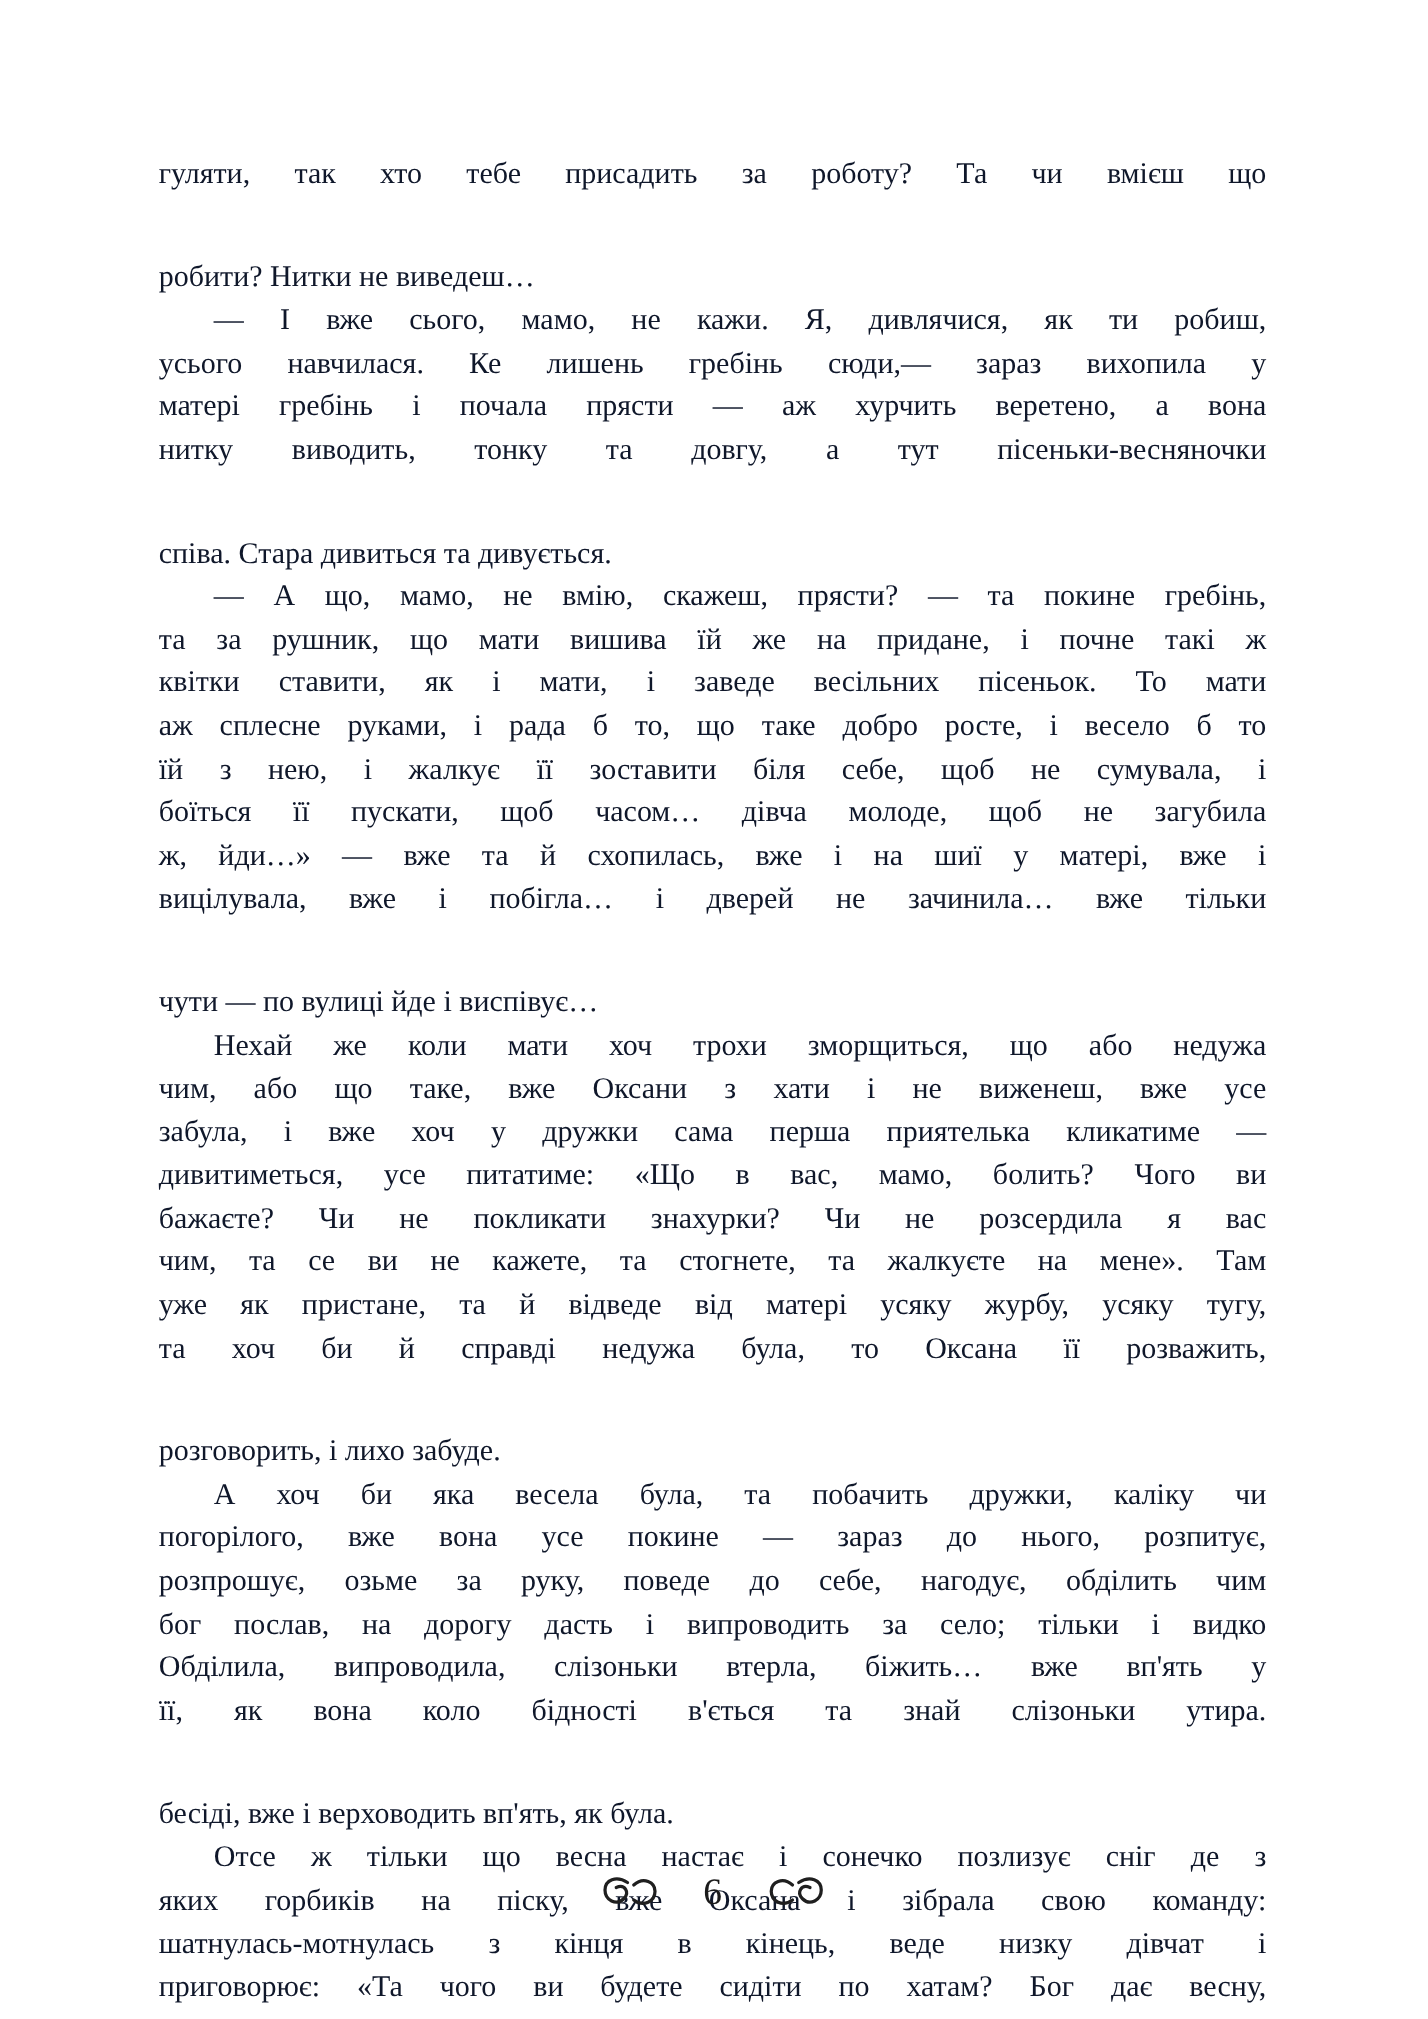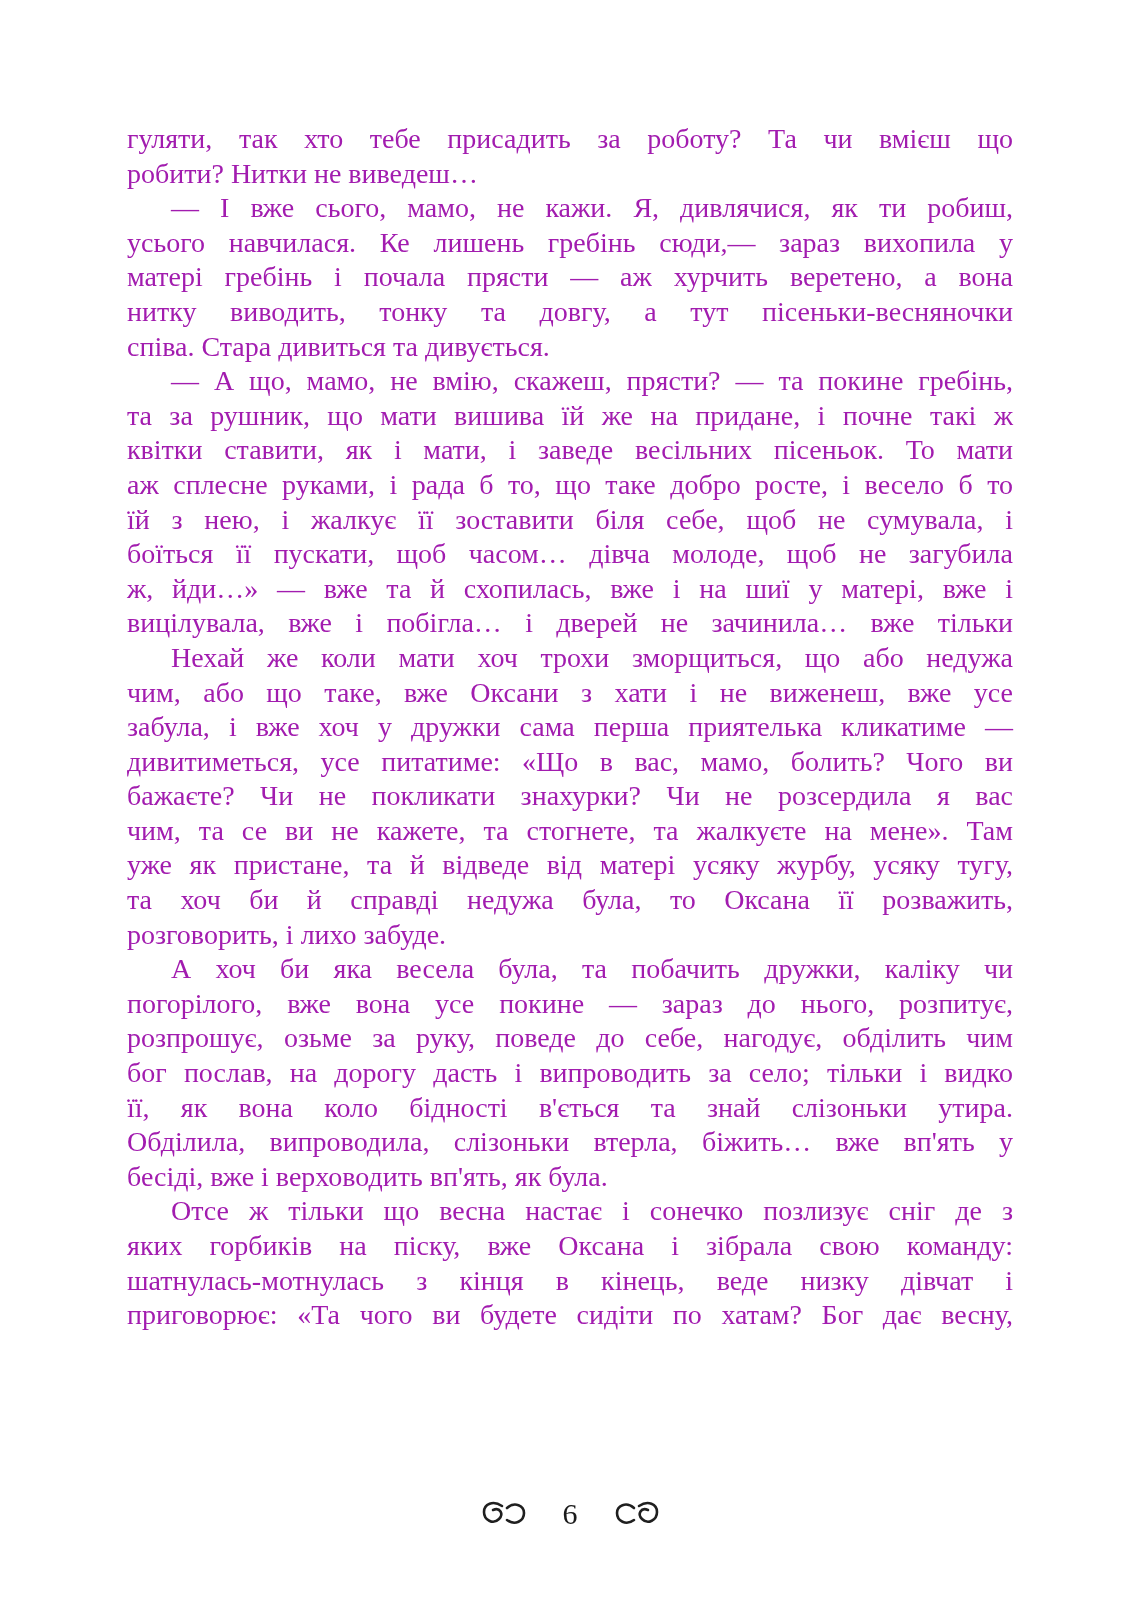--- a/index.html
+++ b/index.html
@@ -13,34 +13,35 @@
     height: 1615px;
     background: #ffffff;
     overflow: hidden;
     font-family: "Liberation Serif", serif;
   }
   .text-block {
     position: absolute;
     left: 127px;
     top: 122px;
     width: 886px;
-    color: #a21caf;
-    font-size: 28px;
+    color: #0f172a;
+    font-size: 24px;
     line-height: 34.6px;
     font-family: Liberation Serif, serif;
   }
   .line {
     text-align: justify;
     text-align-last: justify;
     white-space: normal;
     height: 34.6px;
     overflow: visible;
   }
   .line.last {
     text-align-last: left;
+    margin-top: 48px;
   }
   .line.indent {
     text-indent: 44px;
   }
   .footer {
     position: absolute;
     left: 127px;
     top: 1492px;
     width: 886px;
     height: 44px;
@@ -76,35 +77,36 @@
       <div class="line">нитку виводить, тонку та довгу, а тут пісеньки-весняночки</div>
       <div class="line last">співа. Стара дивиться та дивується.</div>
       <div class="line indent">— А що, мамо, не вмію, скажеш, прясти? — та покине гребінь,</div>
       <div class="line">та за рушник, що мати вишива їй же на придане, і почне такі ж</div>
       <div class="line">квітки ставити, як і мати, і заведе весільних пісеньок. То мати</div>
       <div class="line">аж сплесне руками, і рада б то, що таке добро росте, і весело б то</div>
       <div class="line">їй з нею, і жалкує її зоставити біля себе, щоб не сумувала, і</div>
       <div class="line">боїться її пускати, щоб часом… дівча молоде, щоб не загубила</div>
       <div class="line">ж, йди…» — вже та й схопилась, вже і на шиї у матері, вже і</div>
       <div class="line">вицілувала, вже і побігла… і дверей не зачинила… вже тільки</div>
+      <div class="line last">чути — по вулиці йде і виспівує…</div>
       <div class="line indent">Нехай же коли мати хоч трохи зморщиться, що або недужа</div>
       <div class="line">чим, або що таке, вже Оксани з хати і не виженеш, вже усе</div>
       <div class="line">забула, і вже хоч у дружки сама перша приятелька кликатиме —</div>
       <div class="line">дивитиметься, усе питатиме: «Що в вас, мамо, болить? Чого ви</div>
       <div class="line">бажаєте? Чи не покликати знахурки? Чи не розсердила я вас</div>
       <div class="line">чим, та се ви не кажете, та стогнете, та жалкуєте на мене». Там</div>
       <div class="line">уже як пристане, та й відведе від матері усяку журбу, усяку тугу,</div>
       <div class="line">та хоч би й справді недужа була, то Оксана її розважить,</div>
       <div class="line last">розговорить, і лихо забуде.</div>
       <div class="line indent">А хоч би яка весела була, та побачить дружки, каліку чи</div>
       <div class="line">погорілого, вже вона усе покине — зараз до нього, розпитує,</div>
       <div class="line">розпрошує, озьме за руку, поведе до себе, нагодує, обділить чим</div>
       <div class="line">бог послав, на дорогу дасть і випроводить за село; тільки і видко</div>
+      <div class="line">Обділила, випроводила, слізоньки втерла, біжить… вже вп'ять у</div>
       <div class="line">її, як вона коло бідності в'ється та знай слізоньки утира.</div>
-      <div class="line">Обділила, випроводила, слізоньки втерла, біжить… вже вп'ять у</div>
       <div class="line last">бесіді, вже і верховодить вп'ять, як була.</div>
       <div class="line indent">Отсе ж тільки що весна настає і сонечко позлизує сніг де з</div>
       <div class="line">яких горбиків на піску, вже Оксана і зібрала свою команду:</div>
       <div class="line">шатнулась-мотнулась з кінця в кінець, веде низку дівчат і</div>
       <div class="line">приговорює: «Та чого ви будете сидіти по хатам? Бог дає весну,</div>
     </div>
 
   <div class="footer">
     <svg class="fleuron" width="46" height="28" viewBox="0 0 46 28" aria-hidden="true">
       <path d="M21 6 C12 0, 3 4, 3 12 C3 20, 12 25, 18 19 C23 14, 19 7, 12 10" fill="none" stroke="#1f1f1f" stroke-width="2.6" stroke-linecap="round"></path>

